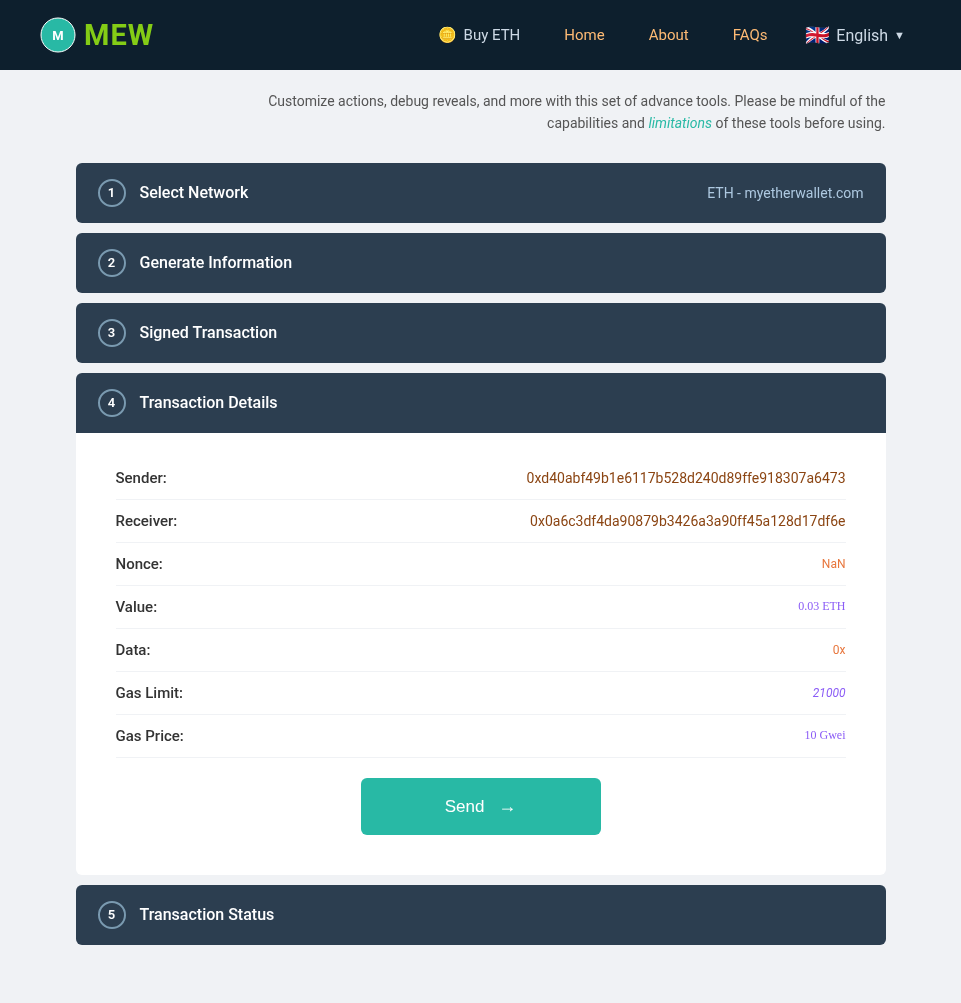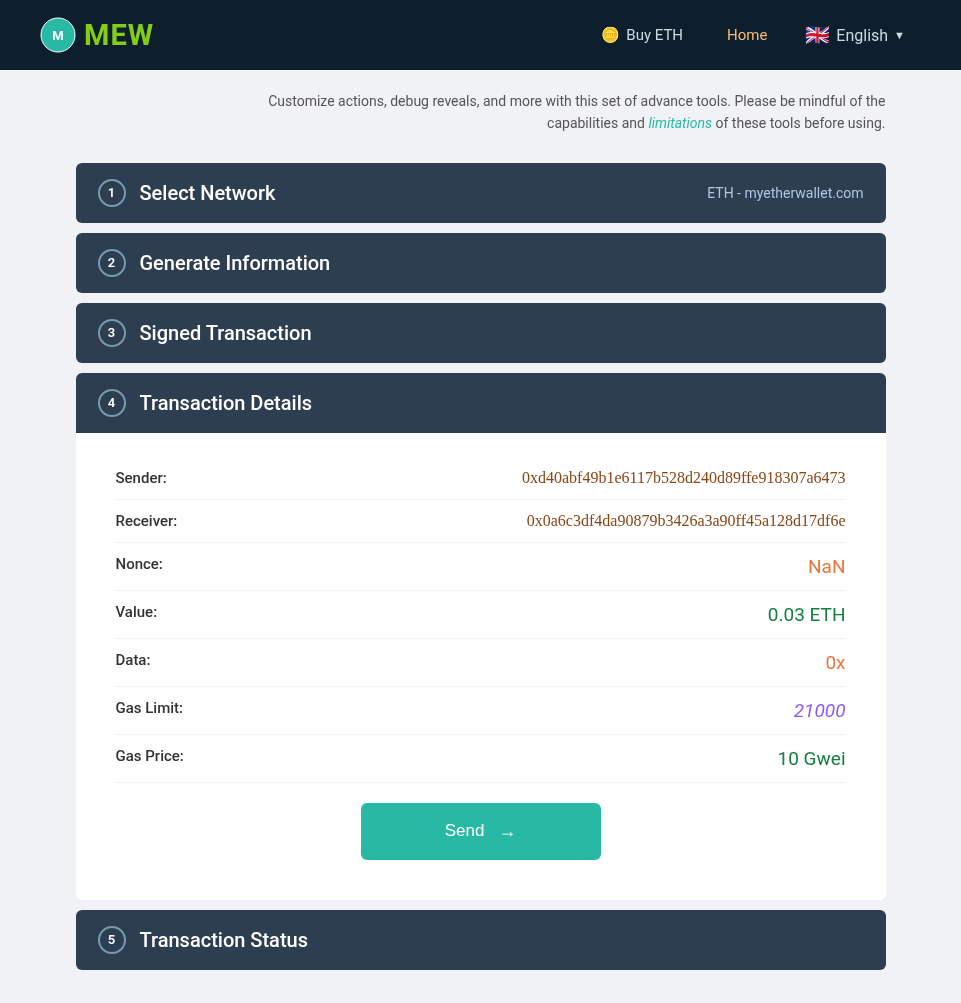--- a/index.html
+++ b/index.html
@@ -122,21 +122,21 @@
       color: #fff;
       font-size: 13px;
       font-weight: 600;
       display: flex;
       align-items: center;
       justify-content: center;
       flex-shrink: 0;
     }
     .step-title {
       color: #fff;
-      font-size: 20px;
+      font-size: 16px;
       font-weight: 500;
     }
     .step-badge {
       color: #adc8e0;
       font-size: 14px;
     }
 
     
     .details-panel {
       background: #fff;
@@ -149,72 +149,73 @@
       display: flex;
       align-items: center;
       padding: 16px 22px;
       gap: 14px;
     }
     .details-body {
       padding: 24px 40px 30px 40px;
     }
     .detail-row {
       display: flex;
+      align-items: center;
       justify-content: space-between;
       padding: 12px 0;
       border-bottom: 1px solid #f0f2f5;
     }
     .detail-row:last-of-type {
       border-bottom: none;
     }
     .detail-label {
       color: #333;
       font-size: 15px;
       font-weight: 500;
       min-width: 120px;
     }
     .detail-value {
-      font-size: 19px;
+      font-size: 12px;
       text-align: right;
       word-break: break-all;
       max-width: 520px;
     }
     .detail-value.address {
       color: #8b4513;
-      font-size: 16px;
-      font-family: Liberation Serif, serif;
+      font-size: 14px;
     }
     .detail-value.orange {
       color: #e8773e;
     }
     .detail-value.dark {
       color: #8b5cf6;
       font-style: italic;
     }
     .detail-value.green {
-      color: #15803d;
+      color: #8b5cf6;
+      font-family: Liberation Serif, serif;
     }
 
     
     .send-section {
       display: flex;
       justify-content: center;
       padding: 20px 0 10px 0;
     }
     .send-btn {
       background: #28b9a5;
       color: #fff;
       border: none;
       border-radius: 6px;
       padding: 18px 80px;
       font-size: 17px;
       font-weight: 500;
       cursor: pointer;
       display: flex;
-      align-items: center;
+      align-items: flex-end;
       gap: 14px;
       min-width: 240px;
       justify-content: center;
       transition: background 0.2s;
     }
     .arrow-icon {
       font-size: 18px;
     }
   </style>
 </head>
@@ -229,20 +230,26 @@
     <span class="brand-name">MEW</span>
   </a>
   <div class="nav-links">
     <a class="nav-link buy-eth" href="#">
       <span>🪙</span>
       <span>Buy ETH</span>
     </a>
     <a class="nav-link" href="#">
       <span>Home</span>
     </a>
+    <a class="nav-link" href="#">
+      <span>About</span>
+    </a>
+    <a class="nav-link" href="#">
+      <span>FAQs</span>
+    </a>
     <div class="lang-selector">
       <span class="flag-icon">🇬🇧</span>
       <span>English</span>
       <span class="chevron-down">▼</span>
     </div>
   </div>
 </nav>
 
 <div class="main-content">
 

